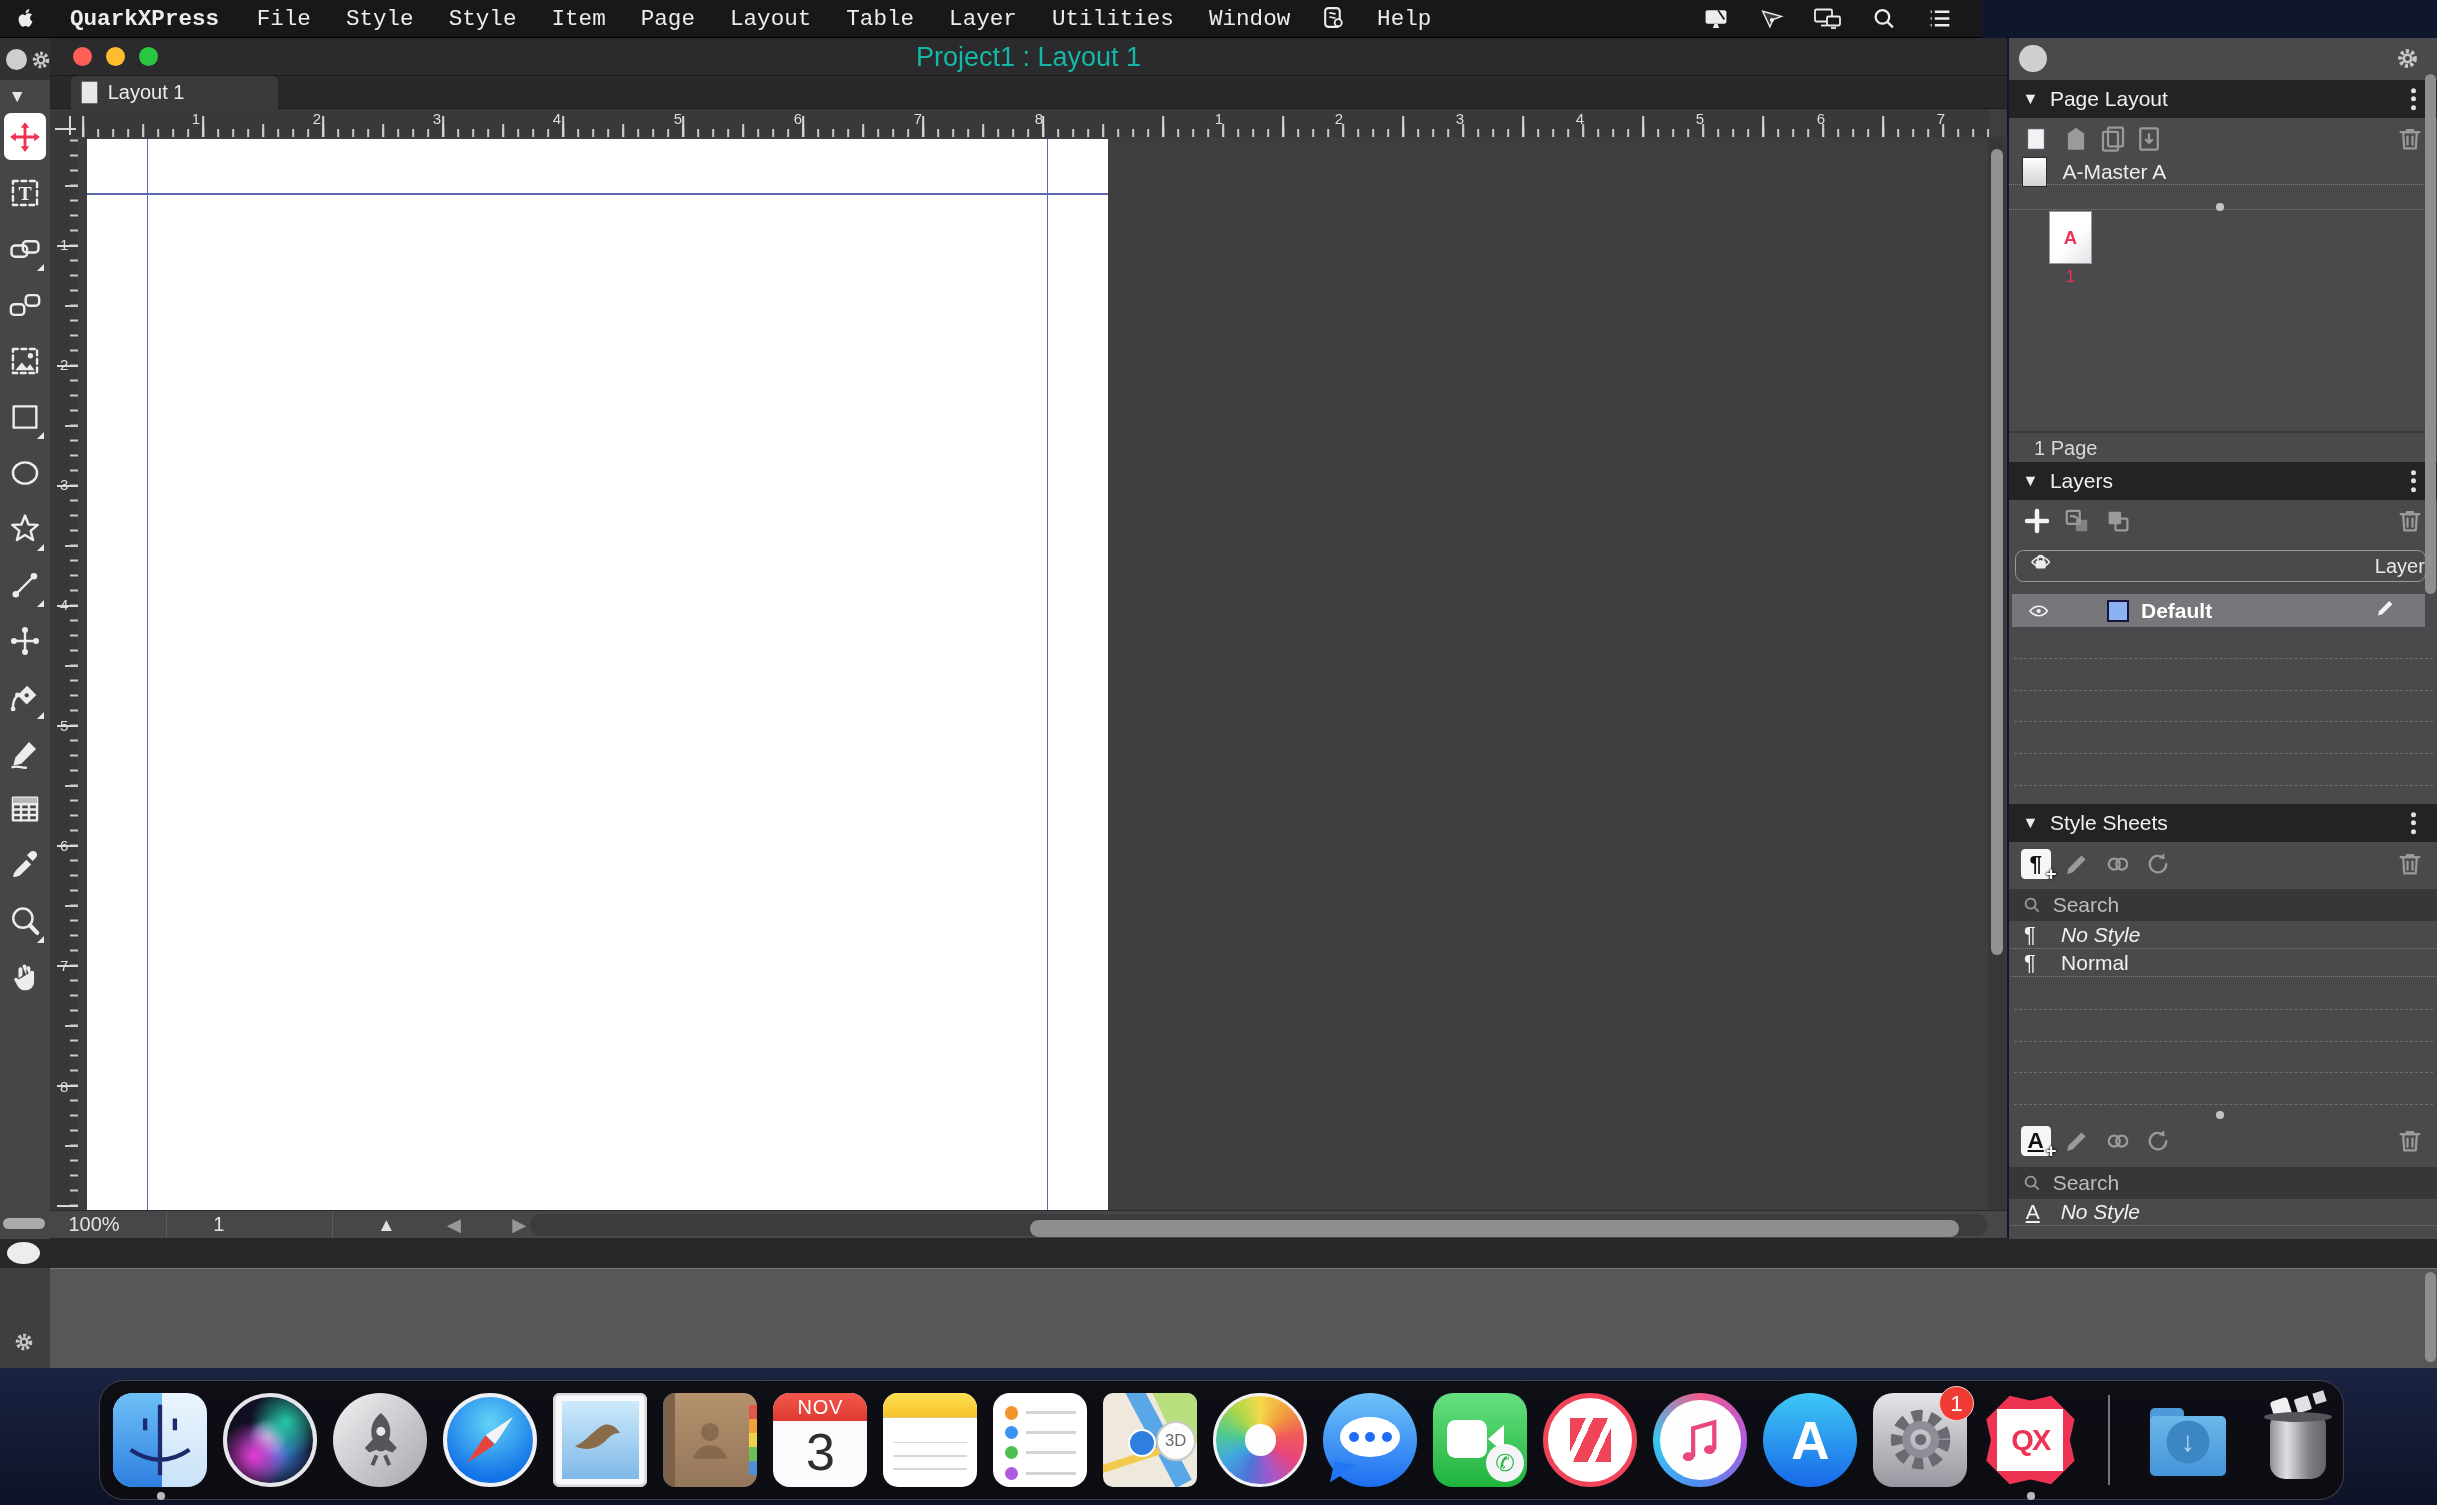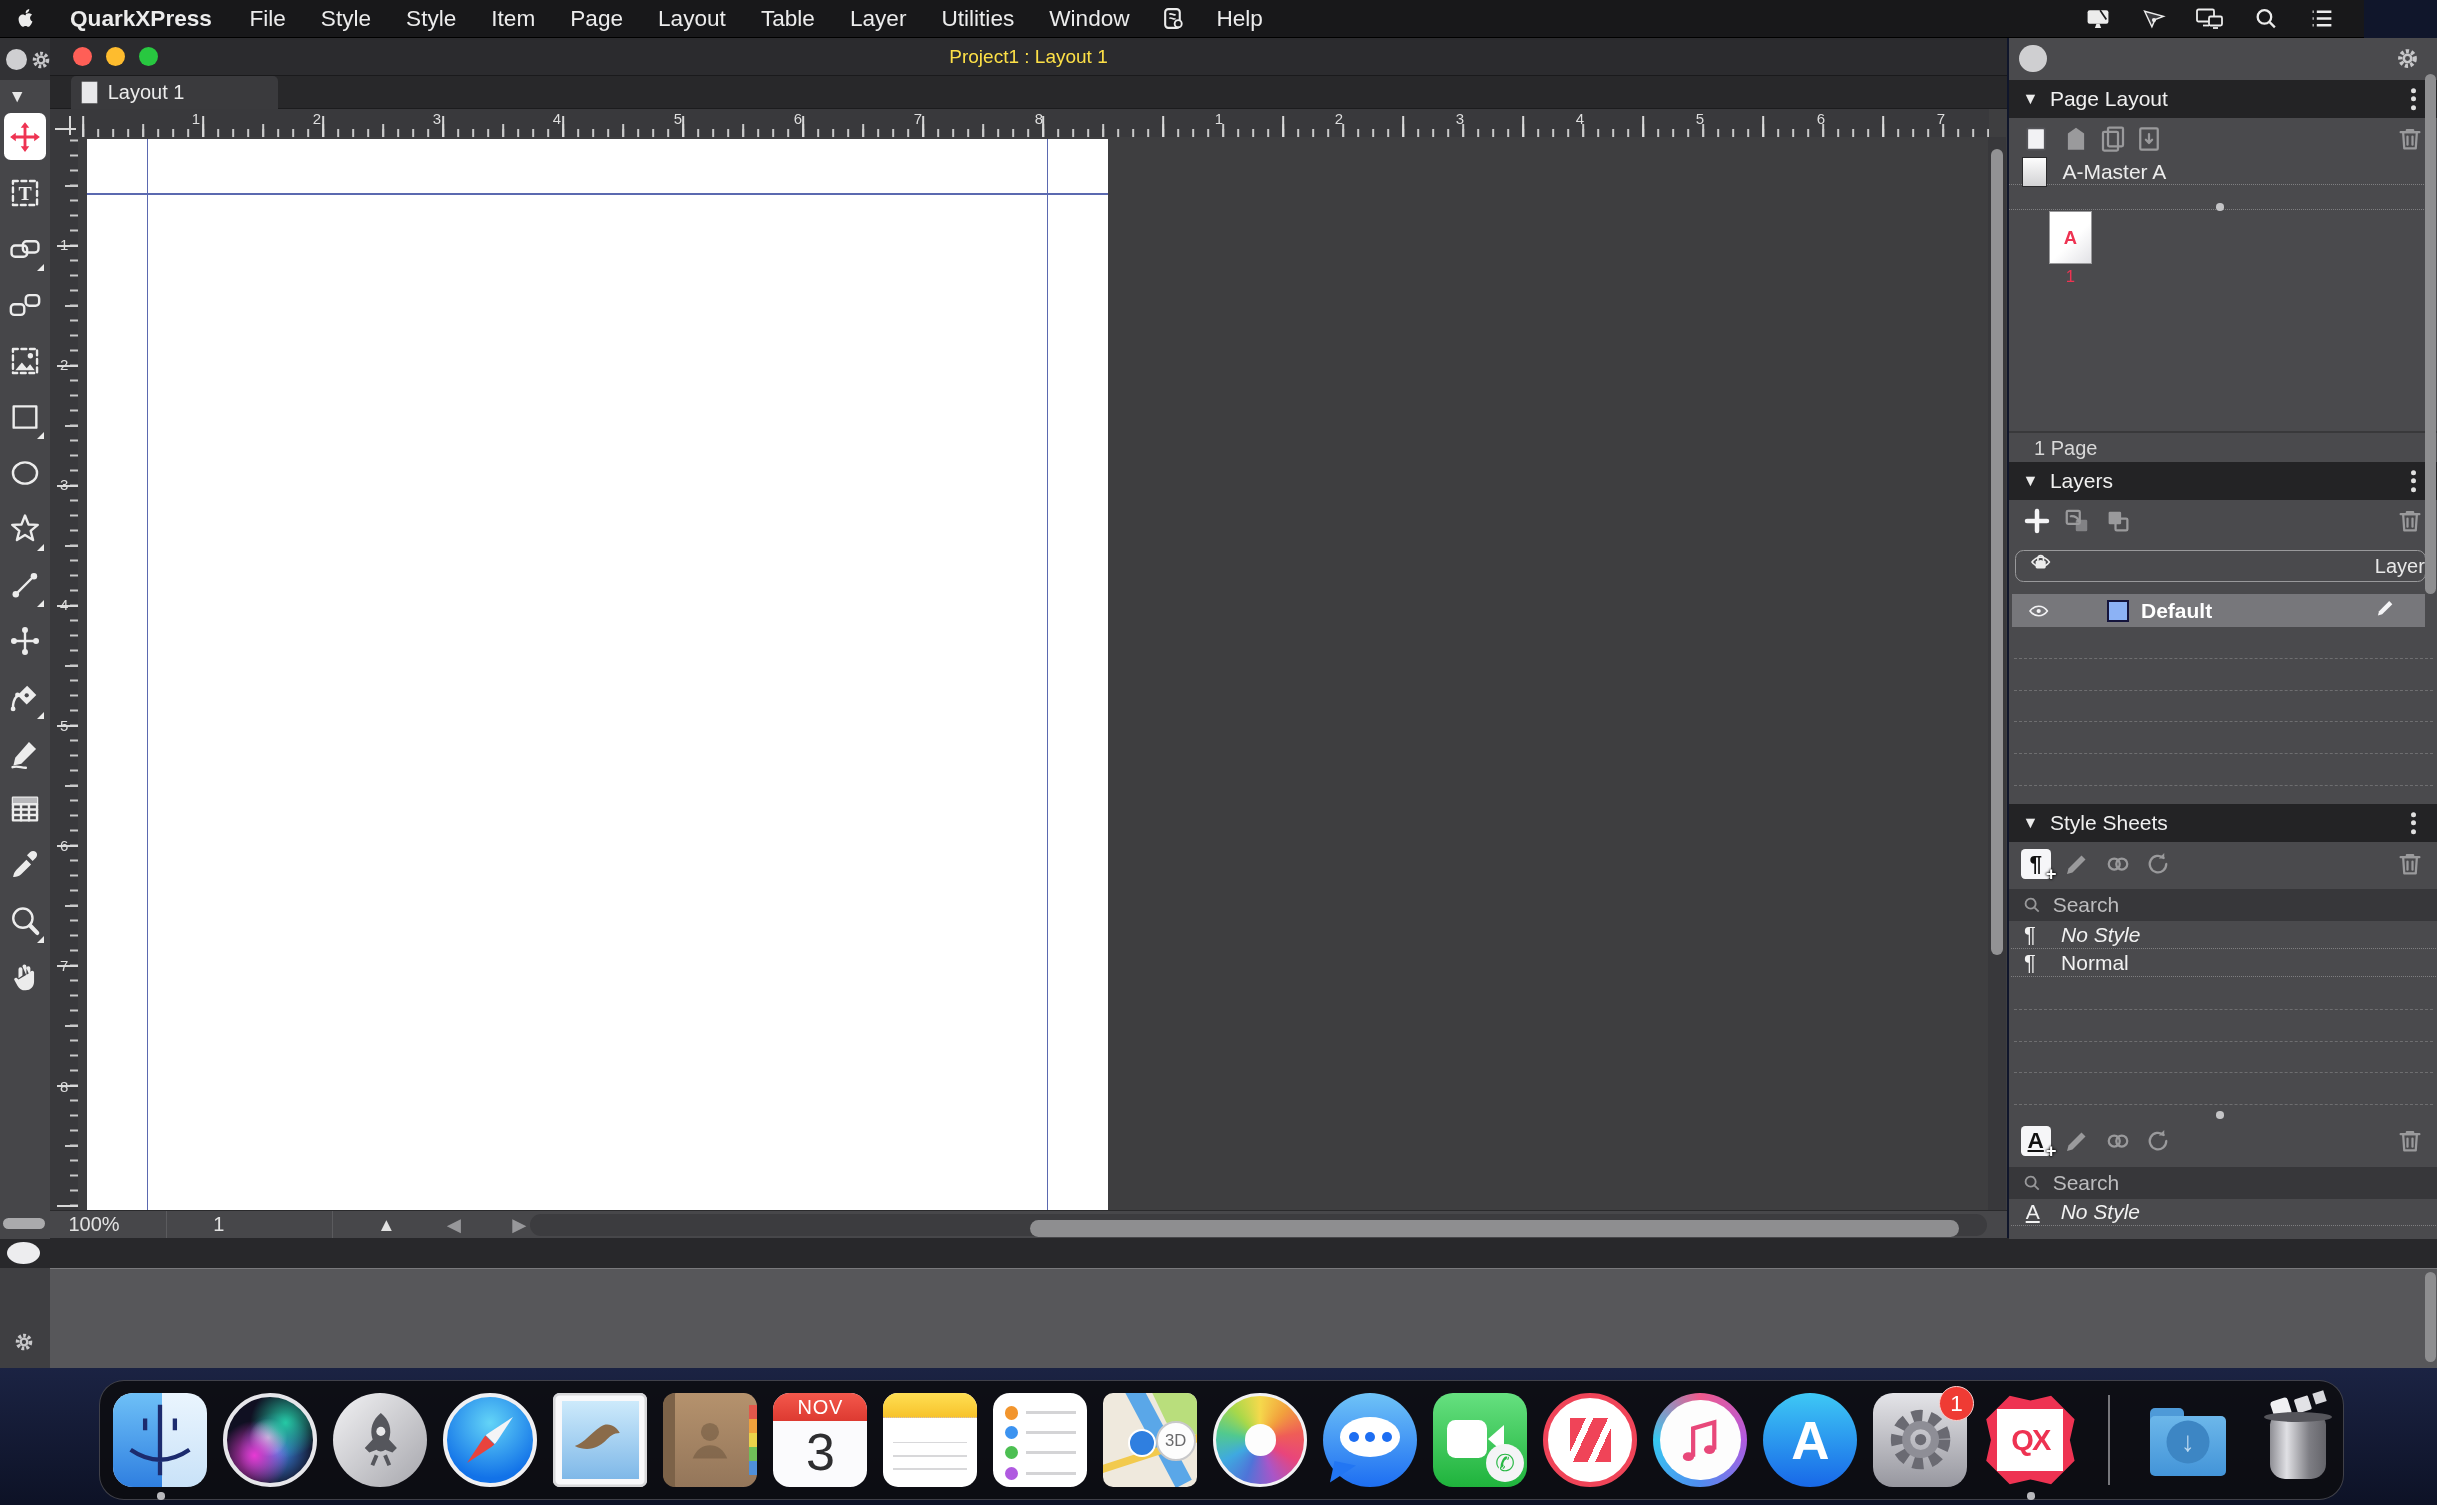--- a/index.html
+++ b/index.html
@@ -2,22 +2,22 @@
 <html style="--accent-red: #ee3352; --guide-blue: #5b69b0; --swatch-blue: #8cb2f5; --tl-red: #ff5f57; --tl-yellow: #febc2e; --tl-green: #28c840;font-size:13.4px"><head>
 <meta charset="utf-8">
 <style>
   * { margin:0; padding:0; box-sizing:border-box; }
   html,body { width:2438px; height:1505px; overflow:hidden; background:#10162b;
               font-family:"Liberation Sans", sans-serif; }
   #screen { position:absolute; inset:0; color:#e8e8e8; }
   .abs { position:absolute; }
 
   
-  #menubar { left:0; top:0; width:2364px; height:38px; background:#18181a;
-             display:flex; align-items:center; border-bottom:0.8px solid #000; z-index:50;}
+  #menubar { left:0; top:0; width:1982px; height:38px; background:#18181a;
+             display:flex; align-items:center; border-bottom:0.8px solid #000; z-index:50;font-family:Liberation Mono, monospace;}
   #menubar .apple { width:50px; text-align:center; }
   #menubar .apple svg { width:22px; height:25px; vertical-align:middle; }
   .menu-item { padding:0 17.5px; font-size:22.6px; color:#ececec; line-height:38px; }
   .menu-item.appname { font-weight:bold; padding:0 20px; }
   #menu-right { margin-left:auto; display:flex; align-items:center; gap:28px; padding-right:28px; }
   #menu-right .mi svg { width:28px; height:25px; display:block; }
 
   
   #tool-palette { left:0; top:38px; width:50px; height:1201px; background:#464649; z-index:10; }
   #tool-palette .pal-head { position:absolute; left:0; top:0; width:50px; height:42px; background:#323235; }
@@ -30,21 +30,21 @@
   .tool.selected { background:#fff; border-radius:6.7px; left:4.2px; width:42px; height:47px; }
   .tool .flyout { position:absolute; right:5.8px; bottom:5.8px; width:0; height:0;
                   border-left:7.5px solid transparent; border-bottom:7.5px solid #ececec; }
   #tool-minibar { position:absolute; left:3.3px; top:1180px; width:42px; height:11px; background:#aaaaac; border-radius:5.8px; }
 
   
   #window { left:50px; top:38px; width:1957px; height:1201px; background:#3e3e40; z-index:5; }
   #titlebar { position:absolute; left:0; top:0; width:100%; height:38px; background:#2b2b2e; border-bottom:0.8px solid #1a1a1c; }
   .tl { position:absolute; top:9.2px; width:19px; height:19px; border-radius:50%; }
   #win-title { position:absolute; left:0; right:0; top:0; height:46px; text-align:center;
-               font-size:19px; line-height:38px; color:#fde047; }
+               font-size:27px; line-height:38px; color:#14b8a6; }
   #tabbar { position:absolute; left:0; top:38px; width:100%; height:33px; background:#28282a; border-bottom:0.8px solid #1c1c1e; }
   #tab-active { position:absolute; left:21px; top:0; width:207px; height:33px; background:#3a3a3d;
                 border-radius:5px 5px 0 0; display:flex; align-items:center; gap:10px; padding-left:10px; }
   #tab-active .tab-ic { width:16.7px; height:23.4px; background:#e8e8ea; border:1.7px solid #6a6a6c; border-radius:1.7px; }
   #tab-active span { font-size:20px; color:#ececec; }
 
   
   #ruler-corner { position:absolute; left:0; top:71px; width:27.6px; height:27.6px; background:#39393c; }
   #ruler-corner::before, #ruler-corner::after { content:''; position:absolute; background:#d8d8d8; }
   #ruler-corner::before { left:5px; right:1.7px; bottom:6.7px; height:1.7px; }

